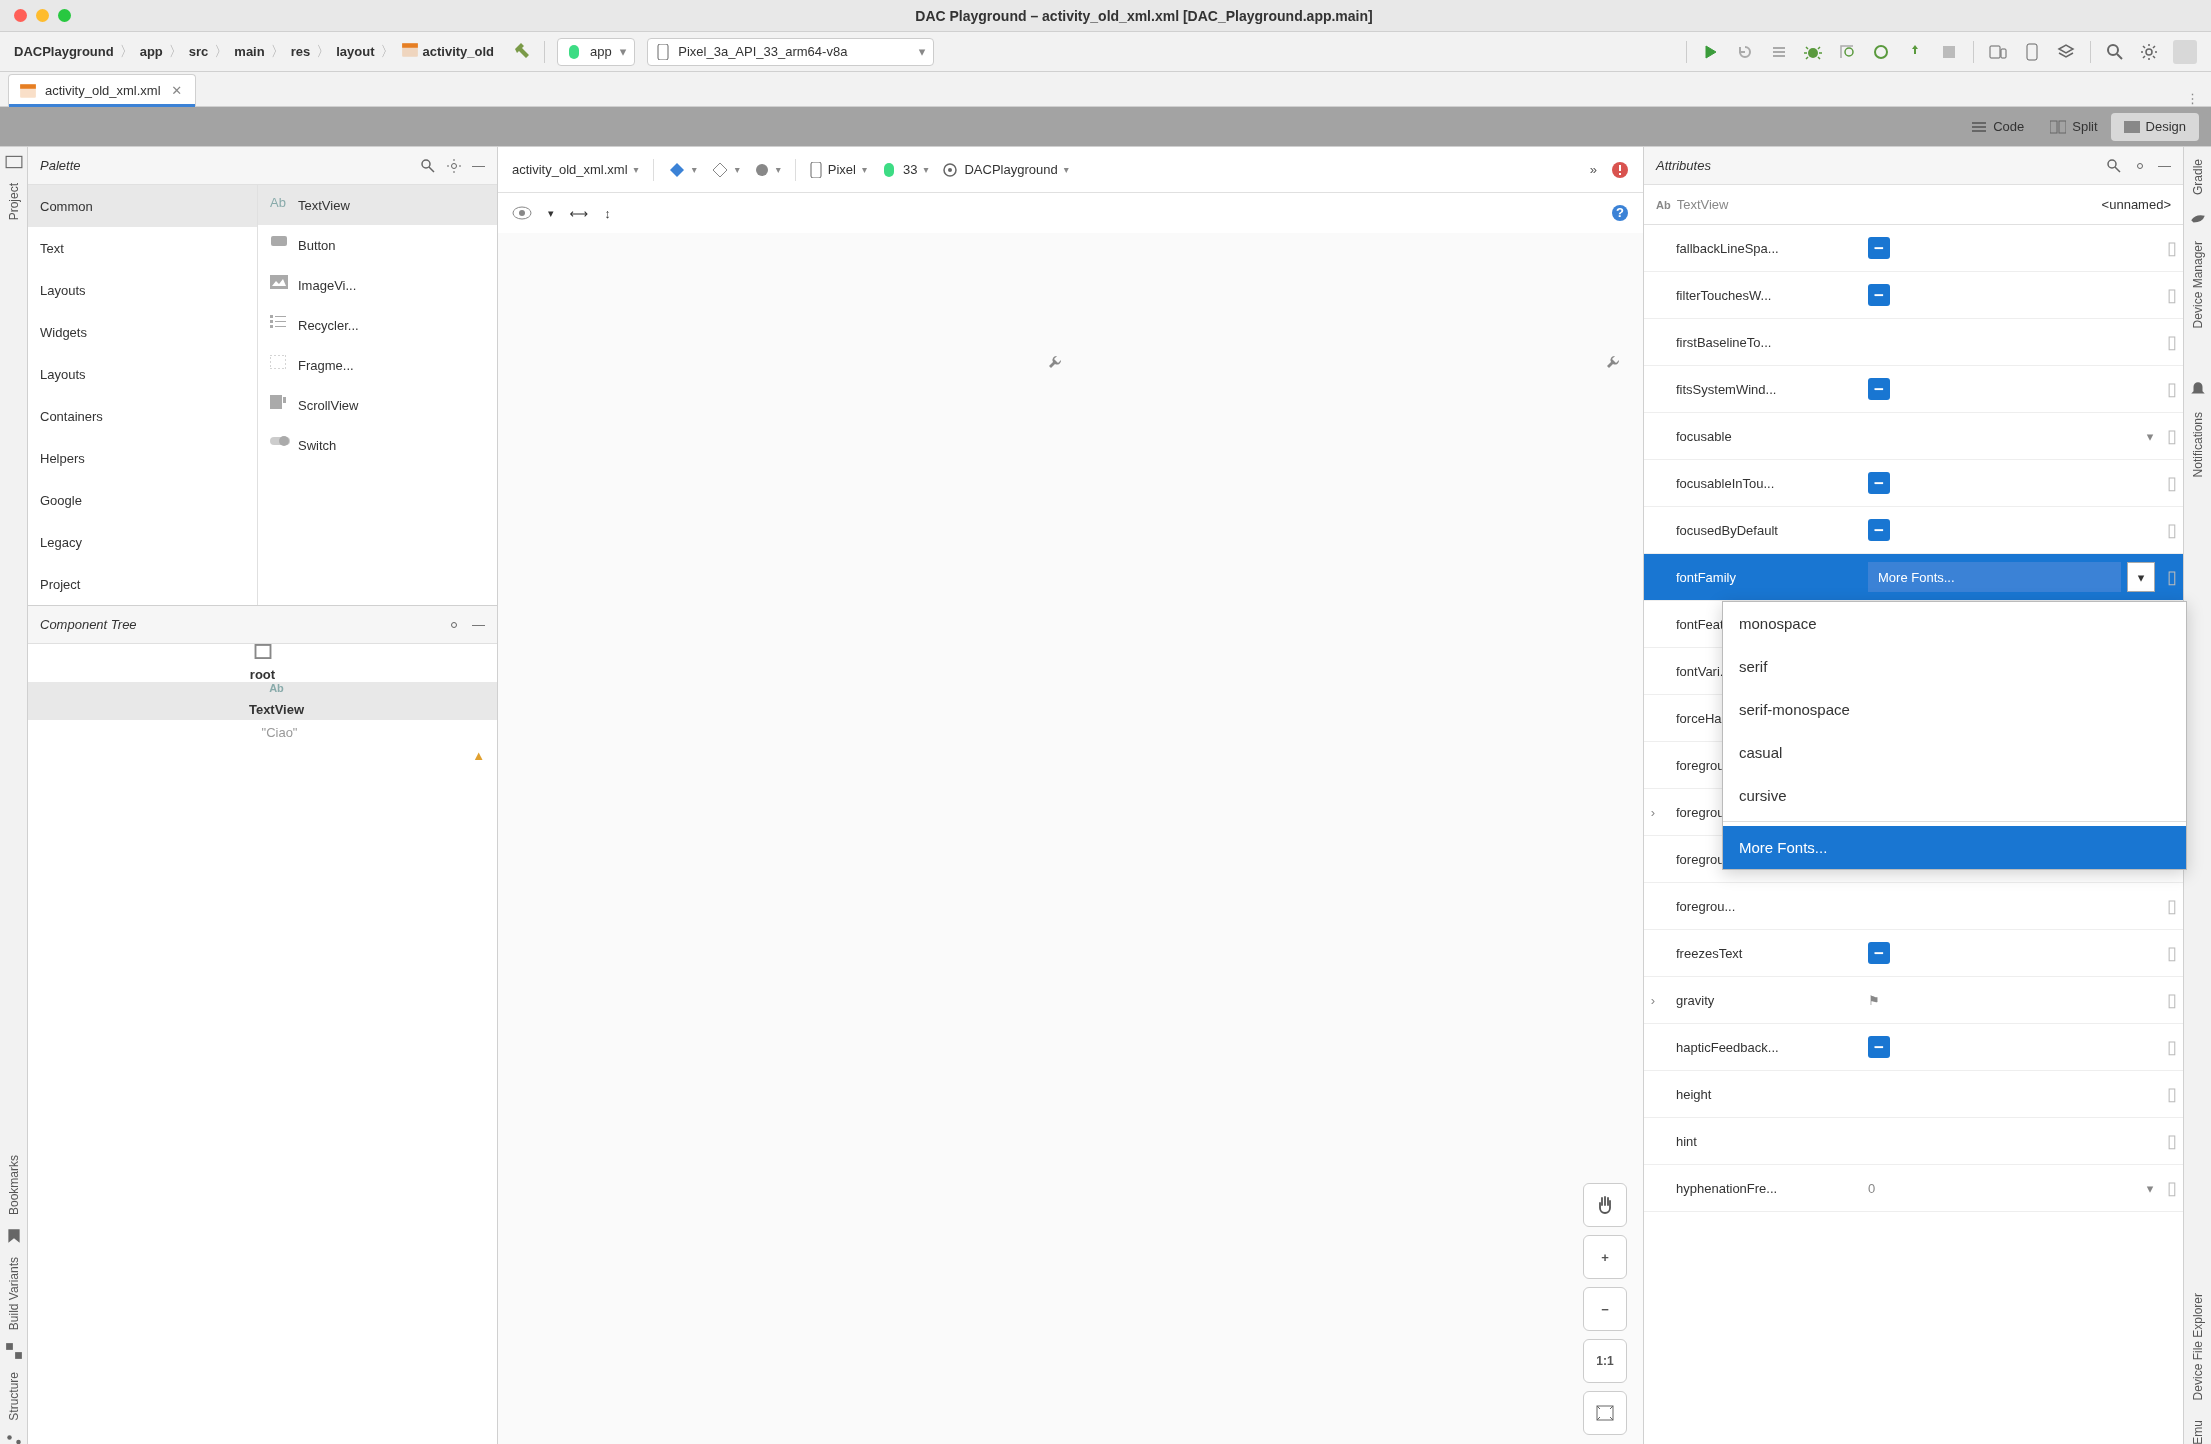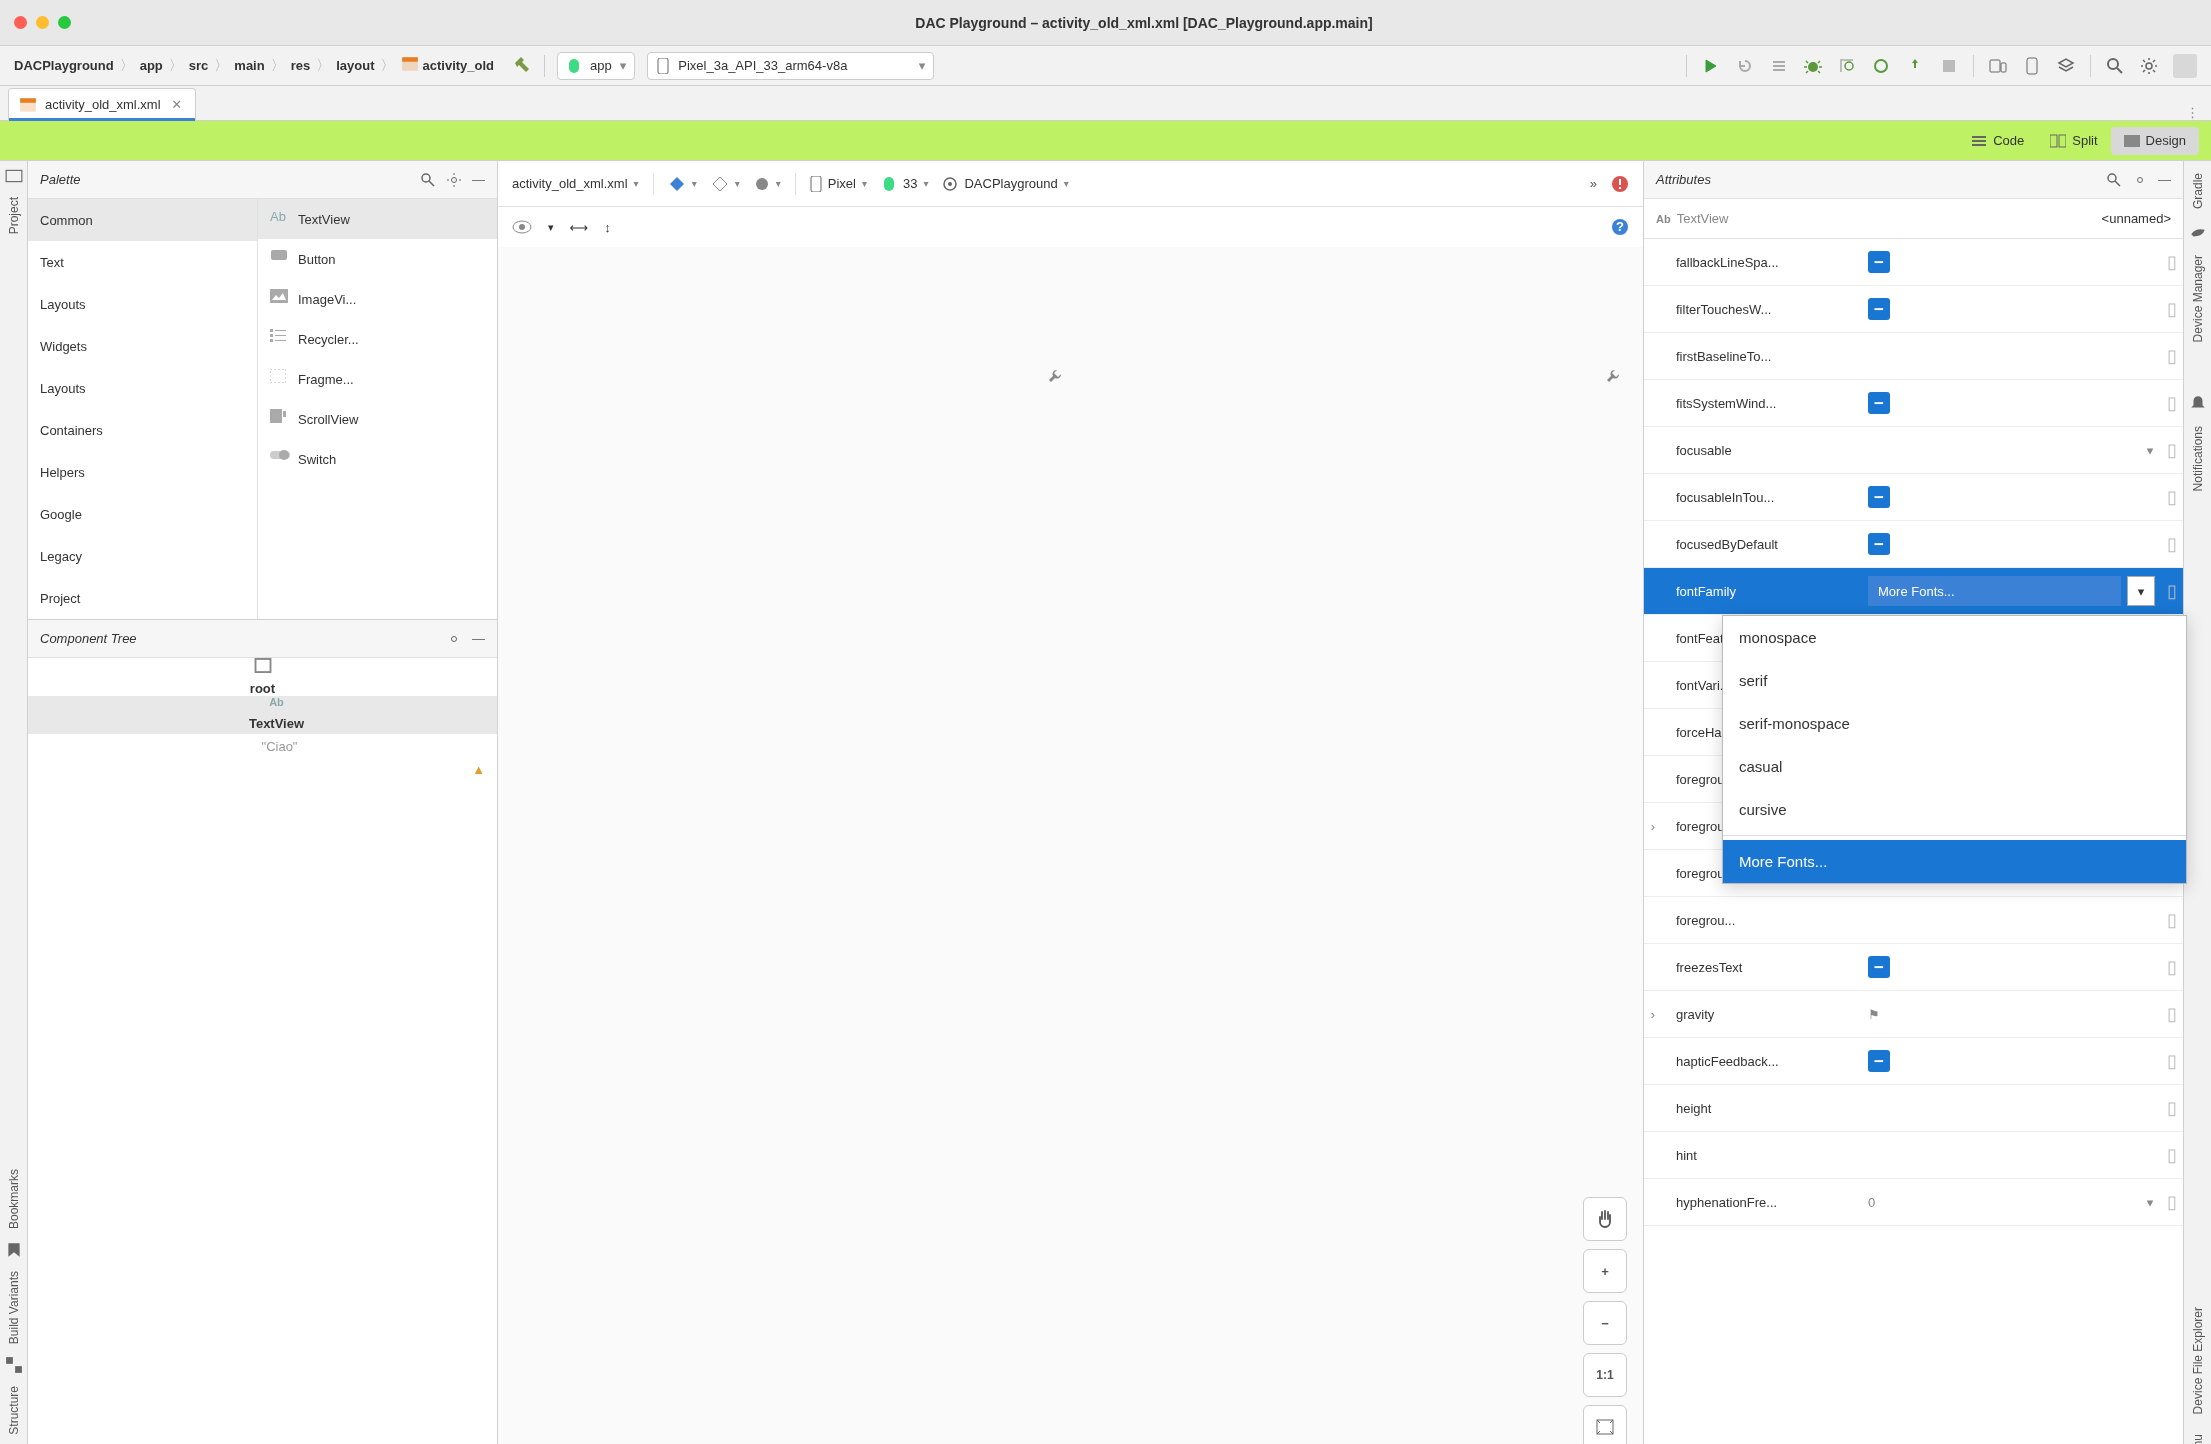--- a/index.html
+++ b/index.html
@@ -1,19 +1,19 @@
 <!DOCTYPE html>
 <html><head>
 <meta charset="utf-8">
 <style>
 * { margin:0; padding:0; box-sizing:border-box; font-family:-apple-system,BlinkMacSystemFont,"Segoe UI",sans-serif; font-size:13px; color:#333; }
 body { background:#f2f2f2; width:2211px; height:1444px; overflow:hidden; position:relative; }
 
 
-.title-bar { height:46px; background:#e8e8e8; display:flex; align-items:center; padding:12px 14px; border-bottom:1px solid #d0d0d0; }
+.title-bar { height:32px; background:#e8e8e8; display:flex; align-items:center; padding:12px 14px; border-bottom:1px solid #d0d0d0; }
 .traffic { display:flex; gap:9px; margin-right:20px; }
 .traffic span { width:13px; height:13px; border-radius:50%; display:block; }
 .t-red { background:#ff5f57; }
 .t-yellow { background:#febc2e; }
 .t-green { background:#28c840; }
 .title-text { flex:1; text-align:center; font-weight:600; font-size:14px; }
 
 
 .nav-row { height:40px; background:#f2f2f2; display:flex; align-items:center; padding:0 14px; border-bottom:1px solid #d0d0d0; }
 .breadcrumbs { display:flex; align-items:center; gap:4px; flex:0 0 auto; }
@@ -41,21 +41,21 @@
 .rail-icon { width:18px; height:18px; }
 
 
 .tabs-row { height:35px; background:#f2f2f2; border-bottom:1px solid #d0d0d0; display:flex; align-items:flex-end; padding-left:8px; }
 .editor-tab { height:32px; background:#fff; border:1px solid #d0d0d0; border-bottom:none; border-radius:4px 4px 0 0; display:flex; align-items:center; padding:0 10px; gap:8px; position:relative; }
 .editor-tab::after { content:""; position:absolute; left:0; right:0; bottom:-1px; height:3px; background:#3b82d6; }
 .tab-close { width:16px; height:16px; color:#888; display:flex; align-items:center; justify-content:center; }
 .tabs-row .more { margin-left:auto; padding:0 12px; color:#888; }
 
 
-.viewmode-row { height:40px; background:#bef264; border-bottom:1px solid #d0d0d0; display:flex; justify-content:flex-end; align-items:center; padding-right:12px; gap:0; }
+.viewmode-row { height:40px; background:#a3a3a3; border-bottom:1px solid #d0d0d0; display:flex; justify-content:flex-end; align-items:center; padding-right:12px; gap:0; }
 .vm-tab { height:28px; padding:0 12px; display:flex; align-items:center; gap:6px; border:1px solid transparent; }
 .vm-tab.active { background:#d8d8d8; border-radius:4px; }
 
 
 .left-col { width:470px; border-right:1px solid #d0d0d0; background:#fff; display:flex; flex-direction:column; }
 .panel-head { height:38px; display:flex; align-items:center; padding:0 12px; border-bottom:1px solid #e0e0e0; background:#f6f6f6; }
 .panel-head .title { font-weight:400; flex:1;font-style:italic; }
 .panel-head .ico { margin-left:10px; color:#666; }
 .palette-body { flex:0 0 auto; display:flex; border-bottom:1px solid #d0d0d0; }
 .pal-cats { width:230px; border-right:1px solid #e0e0e0; }

